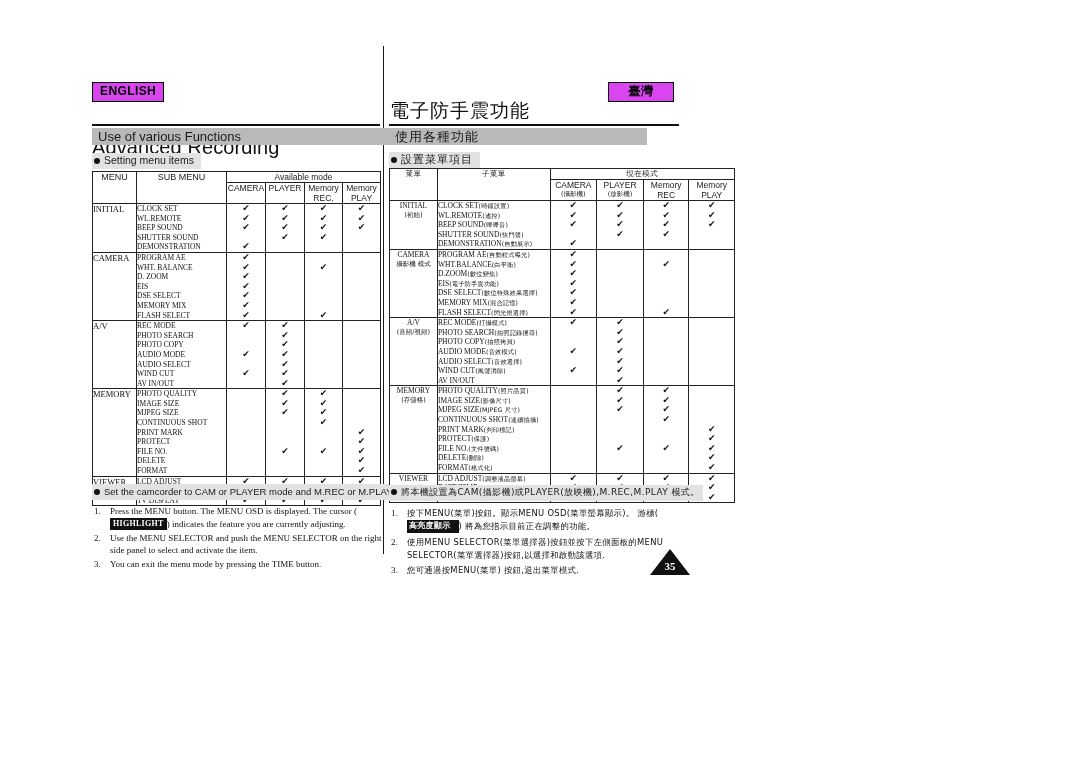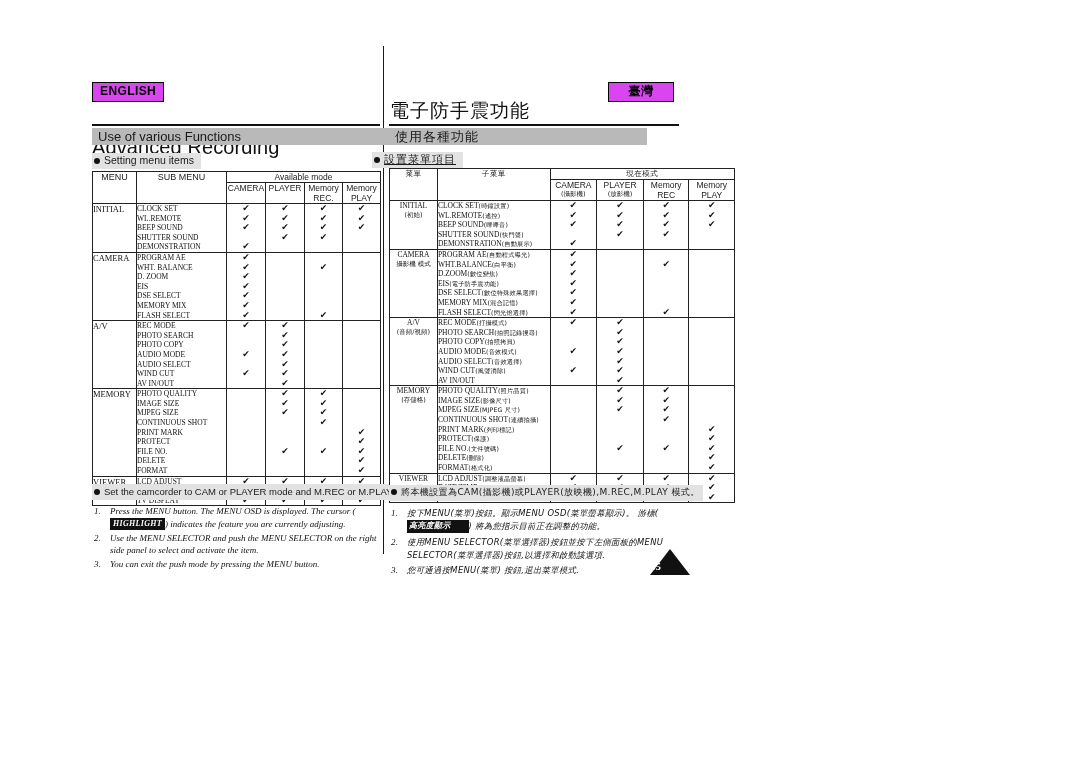--- a/index.html
+++ b/index.html
@@ -113,25 +113,24 @@
   .bullet-head .dot {
     display: inline-block;
     width: 6px; height: 6px;
     border-radius: 50%;
     background: #111;
     margin-right: 4px;
     vertical-align: 0px;
   }
   .bh-l { left: 92px; top: 153px; }
   .bh-r {
-    left: 372px; top: 152px;
+    left: 389px; top: 152px;
     font-family: "DejaVu Sans", sans-serif;
     font-size: 11px;
     letter-spacing: 1px;
-    text-decoration: underline;
   }
 
   
   table.menu-table {
     position: absolute;
     border-collapse: collapse;
     table-layout: fixed;
     background: #fff;
   }
   table.menu-table td,
@@ -243,21 +242,20 @@
     font-family: "DejaVu Sans", sans-serif;
     font-size: 9px;
     letter-spacing: 0.4px;
   }
 
   ol.steps {
     margin: 6px 0 0 0;
     padding: 0;
     list-style: none;
     counter-reset: step;
-    font-style: italic;
   }
   ol.steps > li {
     position: relative;
     padding-left: 18px;
     margin-bottom: 3px;
     font-family: "Liberation Serif", serif;
     font-size: 9px;
     line-height: 11.5px;
     color: #111;
   }
@@ -285,42 +283,42 @@
     font-family: "Liberation Serif", serif;
     font-size: 8px;
     font-weight: bold;
     letter-spacing: 0.3px;
     padding: 0px 3px 1px 3px;
     vertical-align: 1px;
   }
   .highlight-chip-zh {
     font-family: "DejaVu Sans", sans-serif;
     font-size: 8px;
-    padding: 0px 18px 1px 2px;
+    padding: 0px 8px 1px 2px;
   }
 
   
   .page-badge {
     position: absolute;
     left: 650px; top: 549px;
     width: 40px; height: 26px;
   }
   .page-badge .tri {
     position: absolute;
     left: 0; top: 0;
     width: 0; height: 0;
     border-left: 20px solid transparent;
     border-right: 20px solid transparent;
     border-bottom: 26px solid #111;
   }
   .page-badge .num {
     position: absolute;
     left: 0; top: 11px;
     width: 40px;
-    text-align: left;
+    text-align: center;
     color: #fff;
     font-family: "Liberation Serif", serif;
     font-size: 11px;
     font-weight: bold;
   }
 </style>
 </head>
 <body>
 
 <div class="page">
@@ -594,21 +592,21 @@
       </tbody>
   </table>
 
   <div class="instr instr-l">
     <div class="instr-bullet">
       <span class="dot"></span><span>Set the camcorder to CAM or PLAYER mode and M.REC or M.PLAY mode</span>
     </div>
     <ol class="steps" id="left-steps">
         <li><span>Press the MENU button.</span> <span>The MENU OSD is displayed. The cursor (</span><span class="highlight-chip">HIGHLIGHT</span><span>) indicates the feature you are currently adjusting.</span></li>
         <li><span>Use the MENU SELECTOR and push the MENU SELECTOR on the right side panel to select and activate the item.</span></li>
-        <li><span>You can exit the push mode by pressing the MENU button.</span></li>
+        <li><span>You can exit the menu mode by pressing the TIME button.</span></li>
       </ol>
   </div>
 
   <div class="lang-tag lang-zh">臺灣</div>
 
   <div class="chapter-zh">電子防手震功能</div>
   <div class="title-rule title-rule-r"></div>
 
   <div class="section-bar section-bar-r">使用各種功能</div>
 

